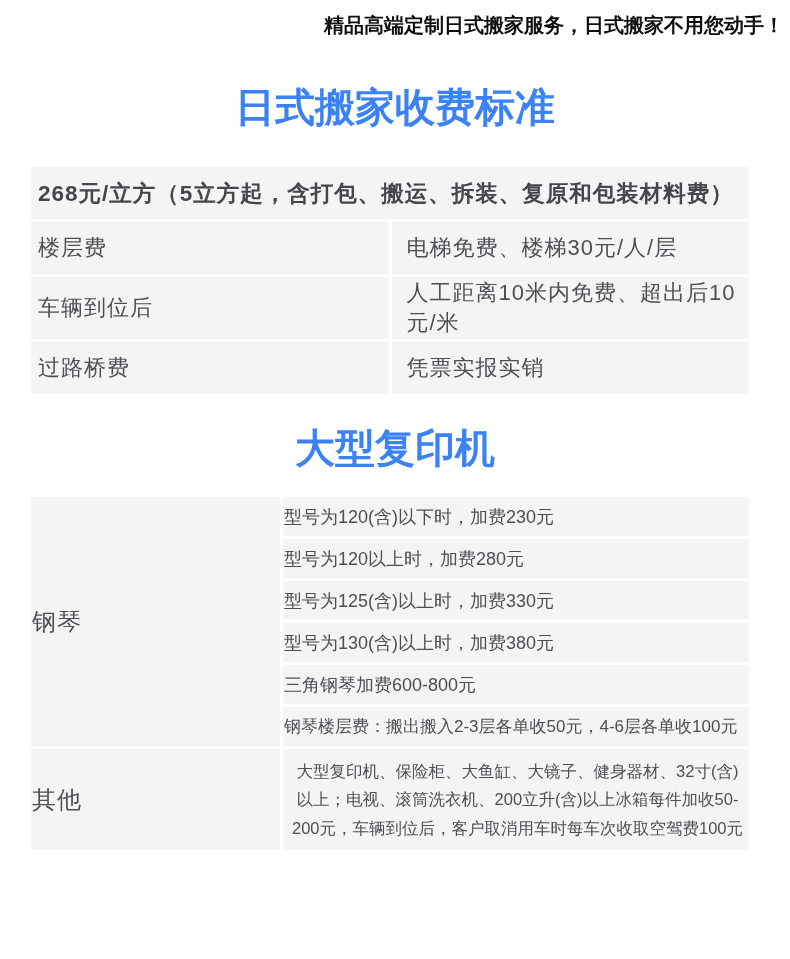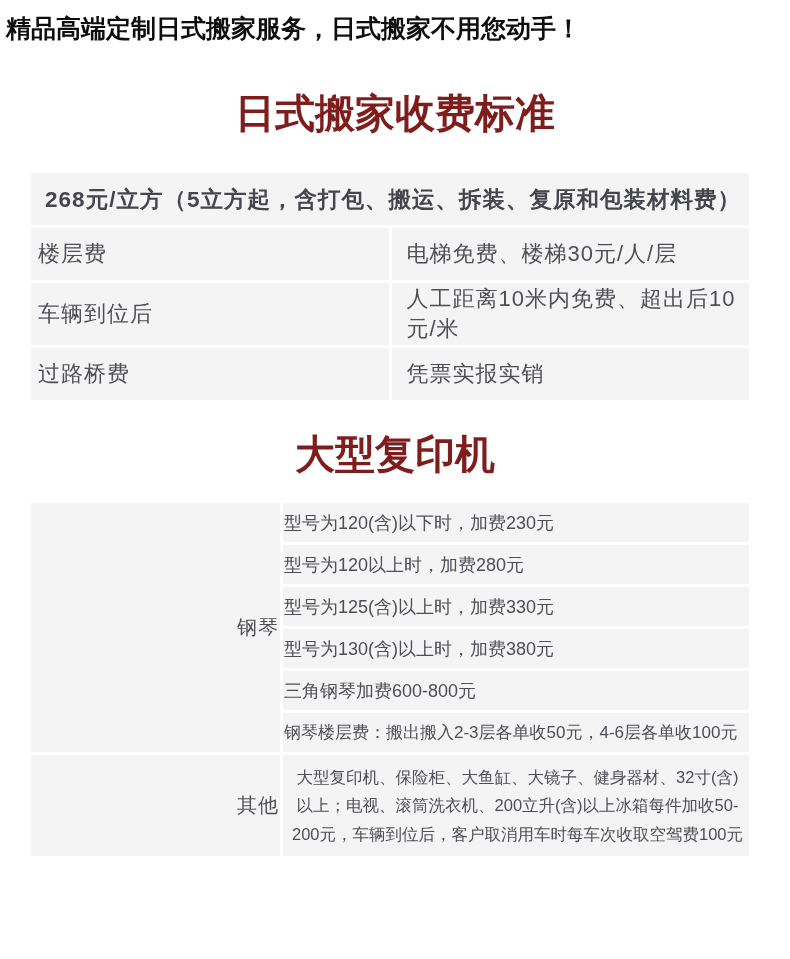--- a/index.html
+++ b/index.html
@@ -8,60 +8,60 @@
     width: 790px;
     height: 959px;
     background: #ffffff;
     overflow: hidden;
     font-family: "Liberation Sans", "DejaVu Sans", sans-serif;
   }
 
   .main-title {
     margin: 0;
     padding: 13px 6px 0 6px;
-    text-align: left;
-    font-size: 25px;
+    text-align: right;
+    font-size: 20px;
     line-height: 1.2;
     font-weight: 700;
     color: #0e0e0e;
   }
 
   .section-title {
     margin: 0;
     text-align: center;
     font-weight: 700;
     font-size: 40px;
     line-height: 1.05;
-    color: #7f1d1d;
+    color: #3b82f6;
   }
   .st1 { margin-top: 49px; }
   .st2 { margin-top: 30px; }
 
   table.fee {
     width: 724px;
     margin: 36px 0 0 28px;
     border-collapse: collapse;
     table-layout: fixed;
   }
   table.fee td {
     background: #f4f4f4;
     border: 3px solid #ffffff;
     color: #4e4e55;
     vertical-align: middle;
   }
 
   
   #fee-table td { height: 55px; font-size: 22px; letter-spacing: 1px; }
-  #fee-table td.base  { font-weight: 700; font-size: 22.5px; color: #45454c; padding-left: 7px; text-align: center; }
+  #fee-table td.base  { font-weight: 700; font-size: 22.5px; color: #45454c; padding-left: 7px; }
   #fee-table td.flabel { width: 124px; padding-left: 7px; }
   #fee-table td.fvalue { padding-left: 15px; }
 
   
   #valuables-table { margin-top: 25px; }
-  #valuables-table td.vlabel  { width: 252px; text-align: right; font-size: 20px; letter-spacing: 1px; }
+  #valuables-table td.vlabel  { width: 252px; text-align: left; font-size: 24px; letter-spacing: 1px; }
   #valuables-table td.pdetail { height: 42px; font-size: 18px; white-space: nowrap; }
   #valuables-table td.pdetail.small { font-size: 17px; }
   #valuables-table td.odetail {
     font-size: 16.5px;
     line-height: 1.72;
     padding: 8px 4px 8px 7px;
     height: 93px;
     overflow: hidden;
     text-align: center;
   }

